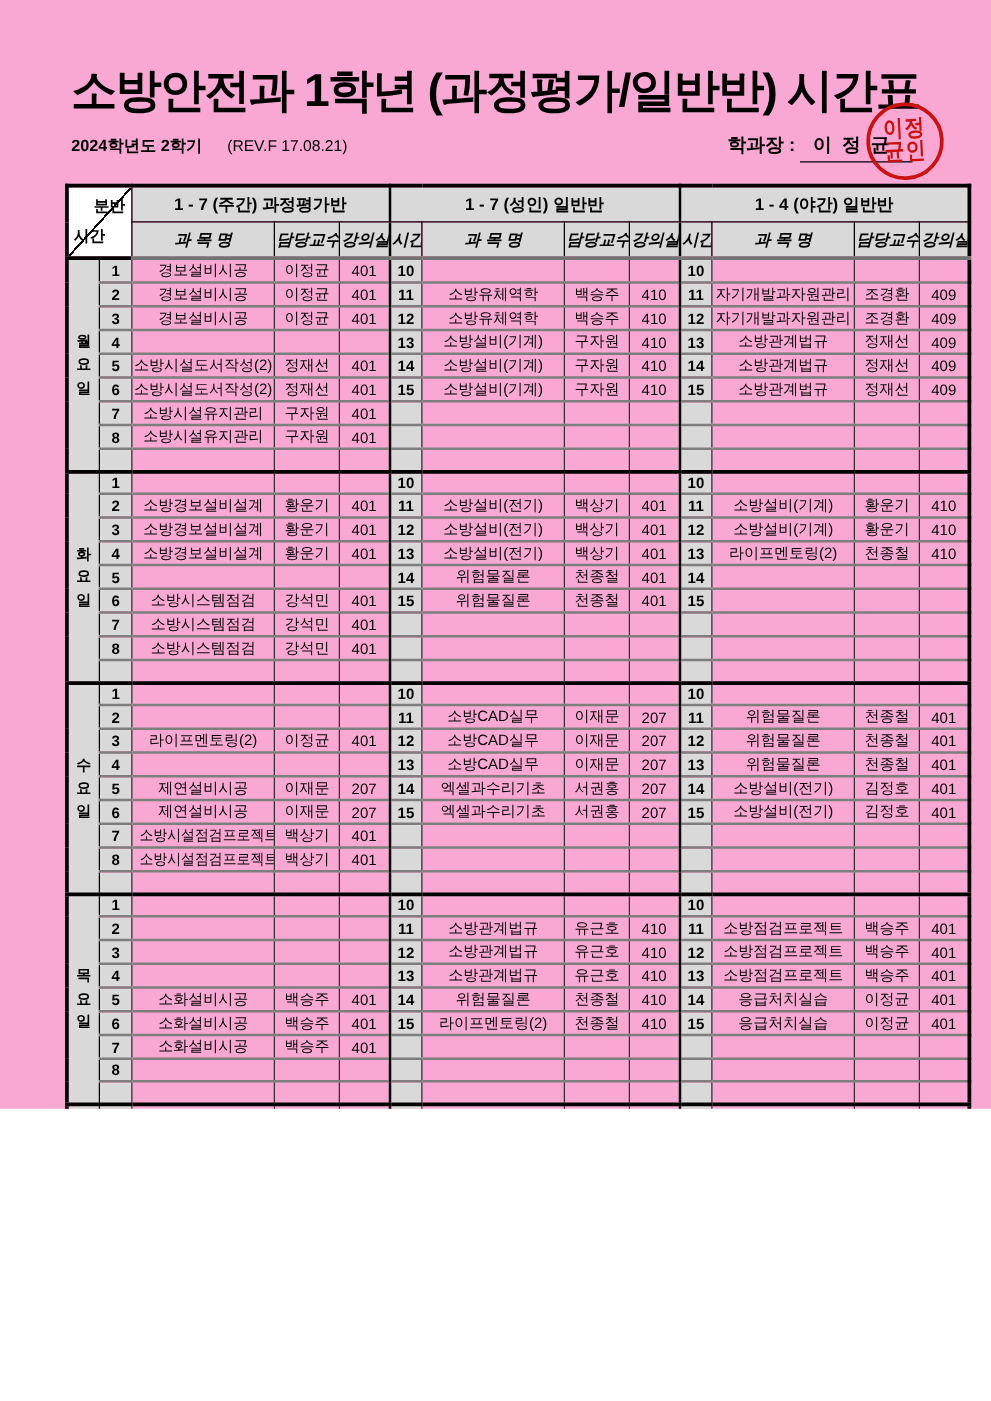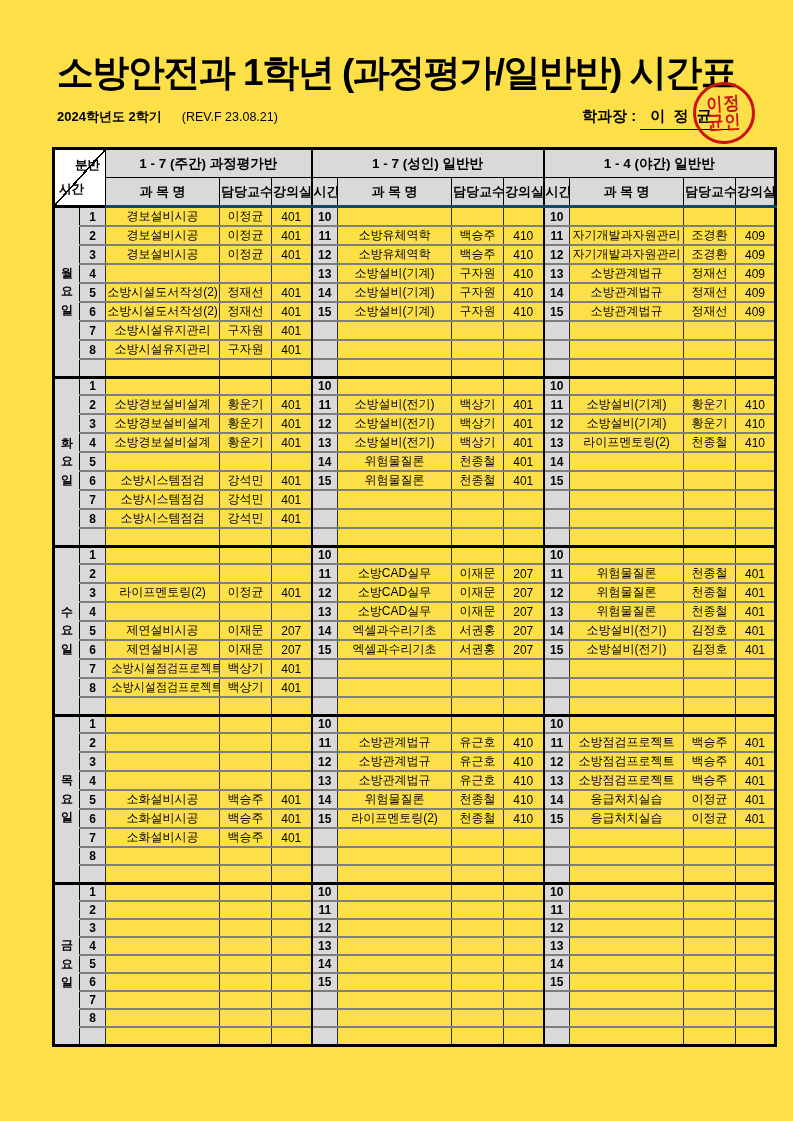--- a/index.html
+++ b/index.html
@@ -1,18 +1,18 @@
 <!DOCTYPE html>
 <html><head>
 <meta charset="utf-8">
 <style>
   * { box-sizing: border-box; }
   html,body { margin:0; padding:0; background:#fff; }
   body { width:793px; height:1121px; font-family:"Liberation Sans", sans-serif; color:#000; }
-  .page { position:relative; width:793px; height:1121px; overflow:hidden; background:#fde047; }
+  .page { position:relative; width:793px; height:887px; overflow:hidden; background:#f9a8d4; }
 
   .title { position:absolute; top:48px; left:0; width:100%; text-align:center;
            font-size:37px; font-weight:bold; letter-spacing:-1.5px; }
 
   .meta-left { position:absolute; top:108px; left:57px; font-size:13px; font-weight:bold; }
   .meta-rev  { font-weight:normal; font-size:12.5px; margin-left:20px; letter-spacing:0; }
   .meta-right{ position:absolute; top:107px; left:582px; font-size:15px; font-weight:bold; }
   .head-name { display:inline-block; border-bottom:1.5px solid #000; padding:0 16px 3px 10px;
                letter-spacing:2px; }
 
@@ -25,21 +25,21 @@
                 transform:scaleY(1.15); }
 
   table.tt { position:absolute; top:147px; left:52px; width:720px;
              border-collapse:collapse; table-layout:fixed;
              border:3px solid #000; }
   .tt th, .tt td { border:1px solid #303030; padding:0 1px; overflow:hidden;
                    white-space:nowrap; text-align:center; vertical-align:middle;
                    font-size:12px; height:18px; }
   .tt thead th { background:#d9d9d9; font-weight:bold; border:1px solid #000; }
   .tt .grow th { height:29px; font-size:13.5px; }
-  .tt .subhead th { height:29px; font-size:13px; border-bottom:3px solid #0c4a6e; }
+  .tt .subhead th { height:29px; font-size:13px; border-bottom:3px solid #737373;font-style:italic; }
 
   .tt td { border-top:2px solid #7e7e7e; }
   .tt tr.block-start td, .tt tr.block-start th { border-top:3px solid #000; }
   .gsep { border-left:2.5px solid #000 !important; }
 
   .shade { background:#d9d9d9; }
   .pcell { font-weight:bold; }
   .daycell { font-weight:bold; font-size:14px; white-space:pre-line !important;
              line-height:1.55; border:1px solid #000 !important; }
   .tt tr.block-start td.daycell { border-top:3px solid #000 !important; }
@@ -55,21 +55,21 @@
   .fit { display:inline-block; white-space:nowrap; transform-origin:50% 50%; max-width:none; }
 </style>
 </head>
 <body>
 
 <div class="page">
 
   <div class="title">소방안전과 1학년 (과정평가/일반반) 시간표</div>
 
   <div class="meta-left">
-    <span>2024학년도 2학기</span><span class="meta-rev">(REV.F 23.08.21)</span>
+    <span>2024학년도 2학기</span><span class="meta-rev">(REV.F 17.08.21)</span>
   </div>
 
   <div class="meta-right">
     <span>학과장 :</span>
     <span class="head-name">이 정 균</span>
   </div>
 
   <div class="stamp">
     <div class="stamp-text">이정균인</div>
   </div>

